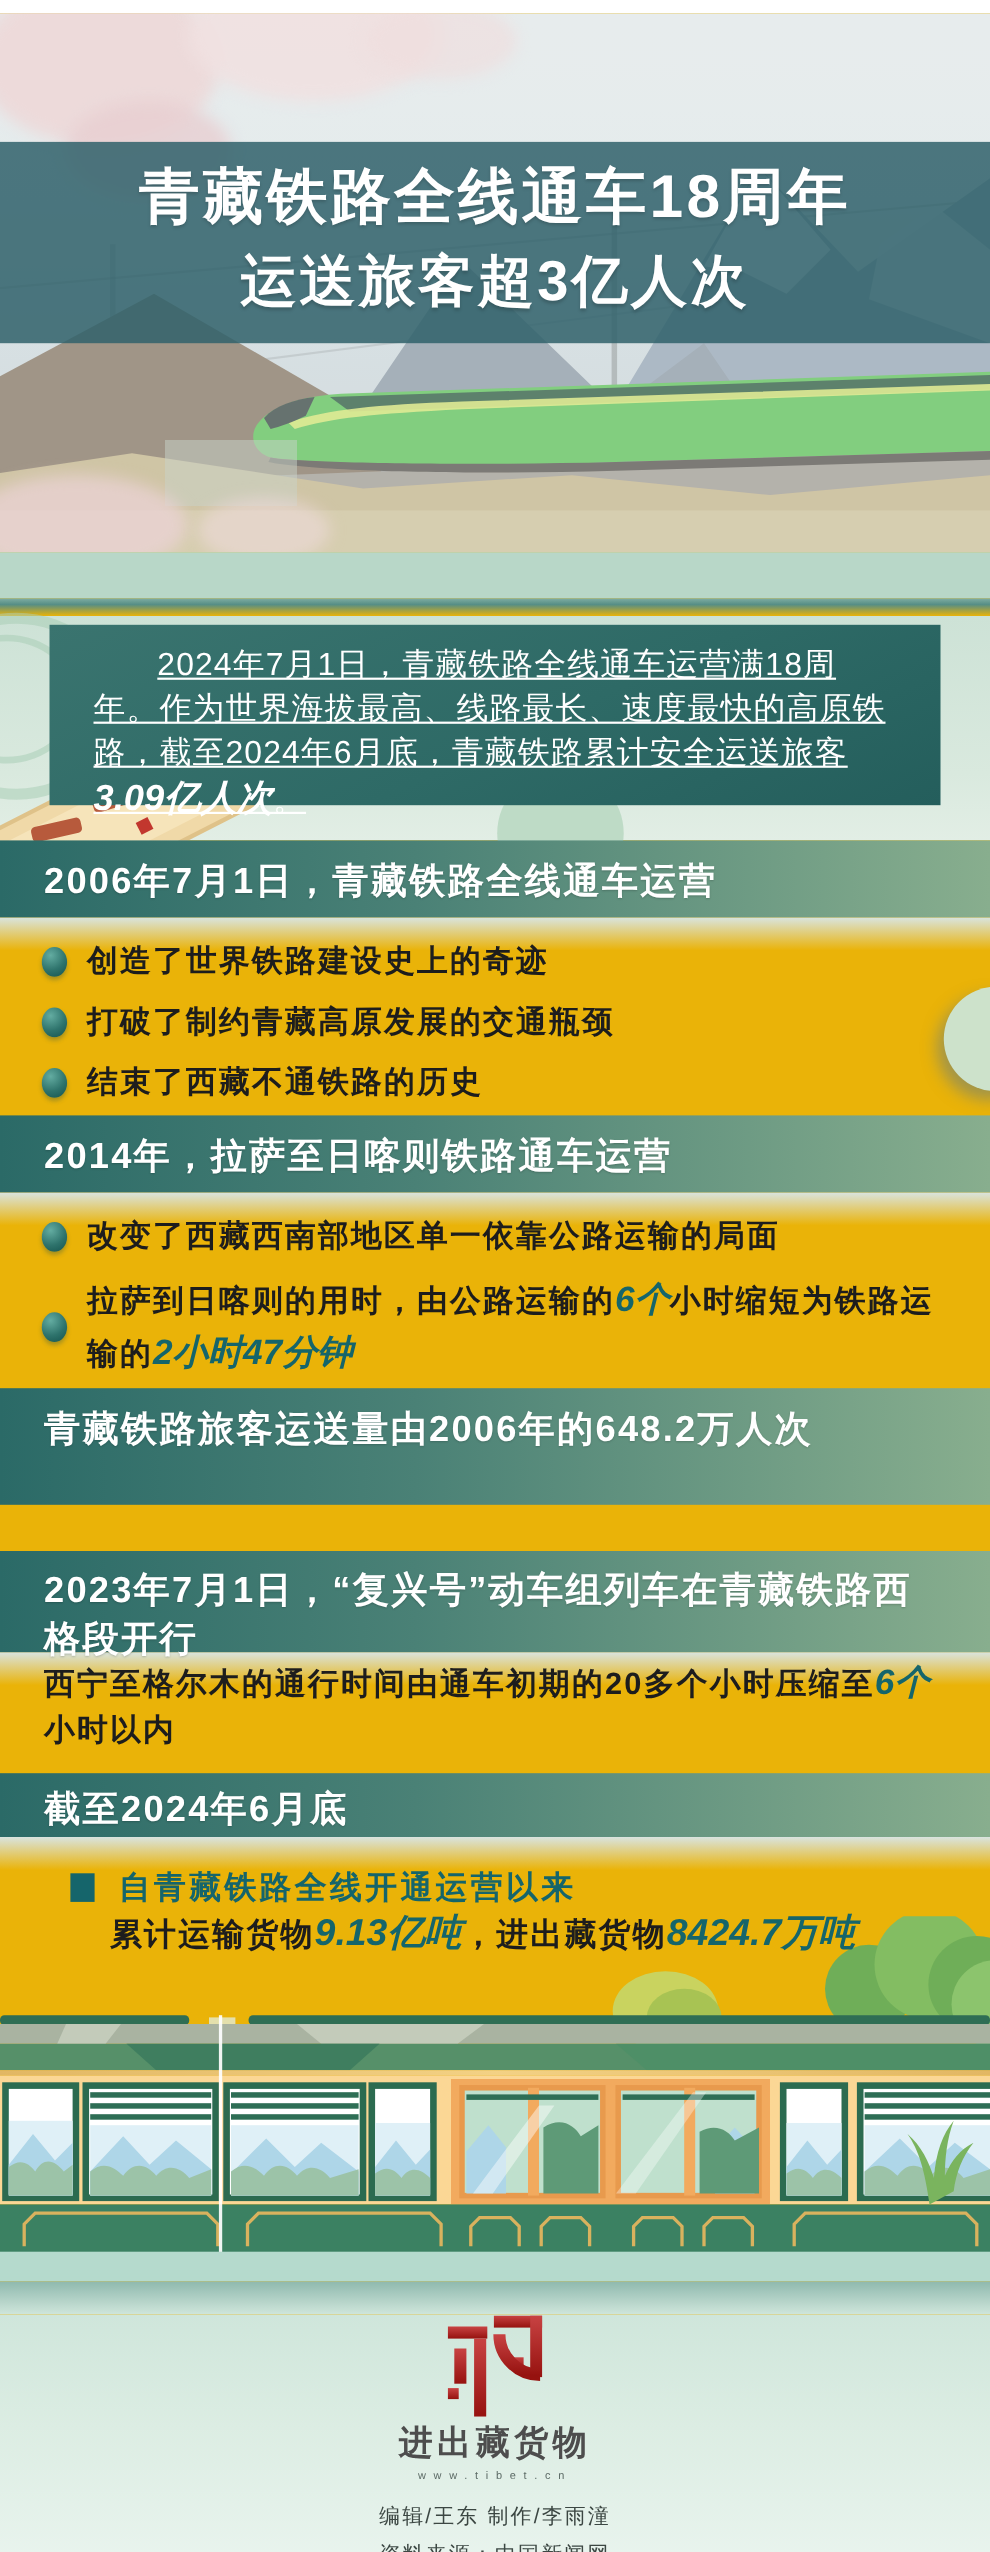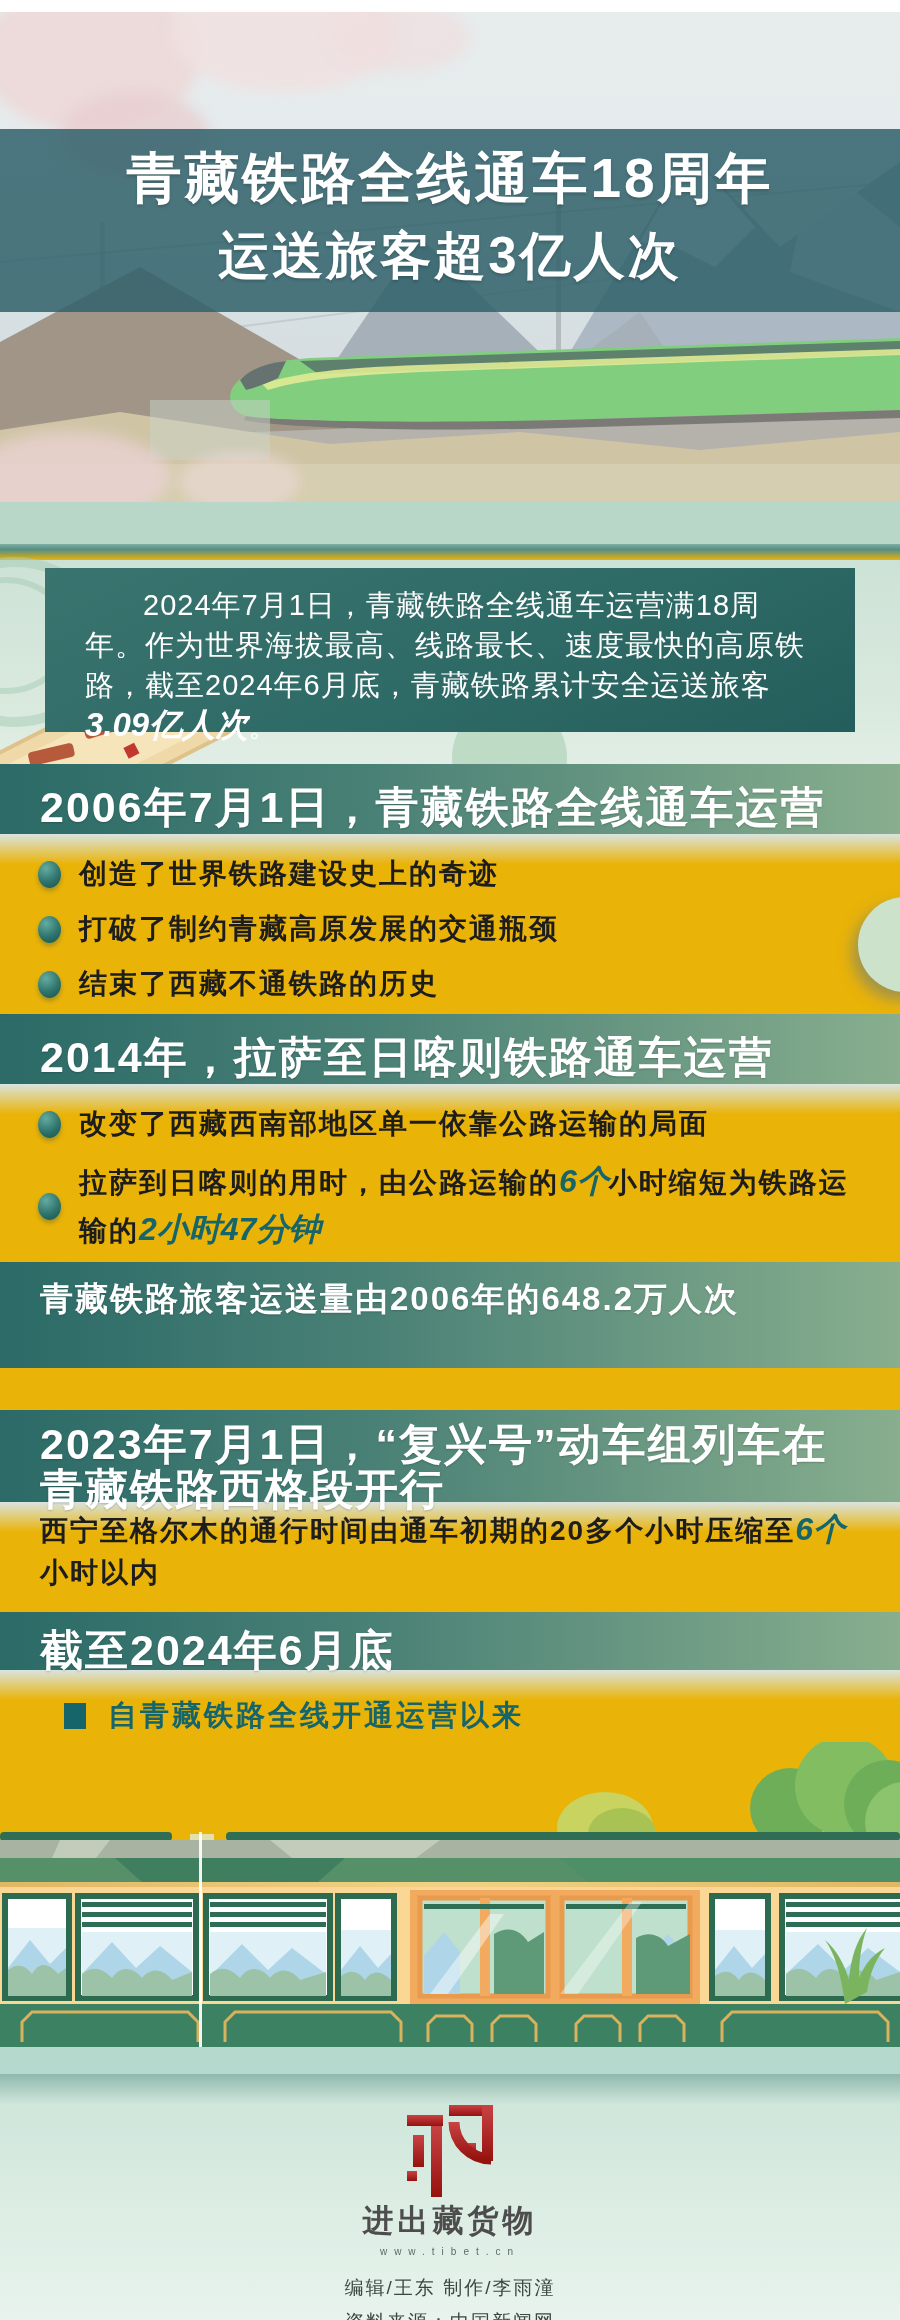--- a/index.html
+++ b/index.html
@@ -25,27 +25,27 @@
            background:linear-gradient(180deg,#7fada2 0%,#568e85 35%,rgba(207,227,216,0) 100%);}
   .intro-area{position:absolute;left:0;top:548px;width:900px;height:204px;
               background:linear-gradient(180deg,#cde2d6 0%,#d9e9de 70%,#e2eee5 100%);}
   .ring{position:absolute;border-radius:50%;border:10px solid rgba(170,205,183,.55);}
   .soft-circle{position:absolute;border-radius:50%;}
 
   .intro-box{position:absolute;left:45px;top:556px;width:810px;height:164px;box-sizing:border-box;
              padding:17px 40px 0 40px;background:linear-gradient(155deg,#3a746f 0%,#2e6a66 55%,#245e5c 100%);
              z-index:4;}
   .intro-box p{margin:0;color:#fff;font-size:29px;line-height:40px;text-indent:2em;
-               letter-spacing:1px;font-weight:500;}
+               letter-spacing:1px;font-weight:500;text-decoration:underline;}
   .intro-box .big{font-size:33px;font-weight:bold;font-style:italic;letter-spacing:0;}
 
   
   .sec-hdr{position:absolute;left:0;width:900px;box-sizing:border-box;z-index:6;
            background:linear-gradient(90deg,#2b6a67 0%,#4a8176 42%,#88ae8e 100%);
-           color:#fff;font-weight:bold;font-size:43px;letter-spacing:2px;
+           color:#fff;font-weight:bold;font-size:33px;letter-spacing:2px;
            text-shadow:0 1px 2px rgba(0,0,0,.2);}
   .fade{position:absolute;left:0;width:900px;height:30px;
         background:linear-gradient(180deg,#d9e4df 0%,rgba(255,255,255,0) 100%);}
 
   
   .bullet{position:absolute;display:flex;align-items:center;gap:18px;}
   .dot{flex:0 0 auto;width:23px;height:27px;border-radius:50%;
        background:radial-gradient(circle at 35% 28%,#63aca1 0%,#2e736c 55%,#14524d 100%);
        box-shadow:0 3px 4px rgba(40,80,75,.35);}
   .btxt{font-size:28px;color:#1d1d1d;font-weight:600;letter-spacing:2px;line-height:44px;}
@@ -210,20 +210,21 @@
 
   <div class="sec-hdr" style="top:1600px;height:58px;padding:10px 40px 0 40px;">
     <span>截至2024年6月底</span>
   </div>
   <div class="fade" style="top:1658px;"></div>
 
   <div class="lead-row">
     <span class="lead-sq"></span>
     <span class="lead-txt">自青藏铁路全线开通运营以来</span>
   </div>
+  <div class="cargo"><span>累计运输货物</span><span class="acc">9.13亿吨</span><span>，进出藏货物</span><span class="acc">8424.7万吨</span></div>
 
   <svg width="900" height="362" viewBox="0 0 900 362" style="position:absolute;left:0;top:1730px;z-index:2;">
     <defs>
       <linearGradient id="plat" x1="0" y1="0" x2="0" y2="1">
         <stop offset="0" stop-color="#8fb9ae"></stop>
           <stop offset="1" stop-color="#cfe6db"></stop>
       </linearGradient>
       <linearGradient id="gold" x1="0" y1="0" x2="1" y2="0">
         <stop offset="0" stop-color="#e2b763"></stop>
           <stop offset=".5" stop-color="#f3d184"></stop>

